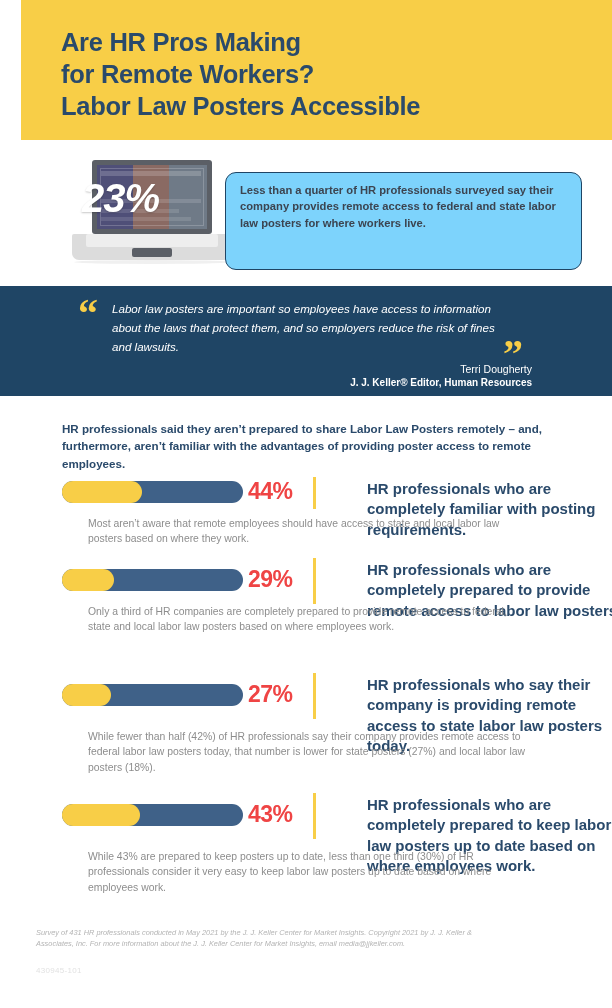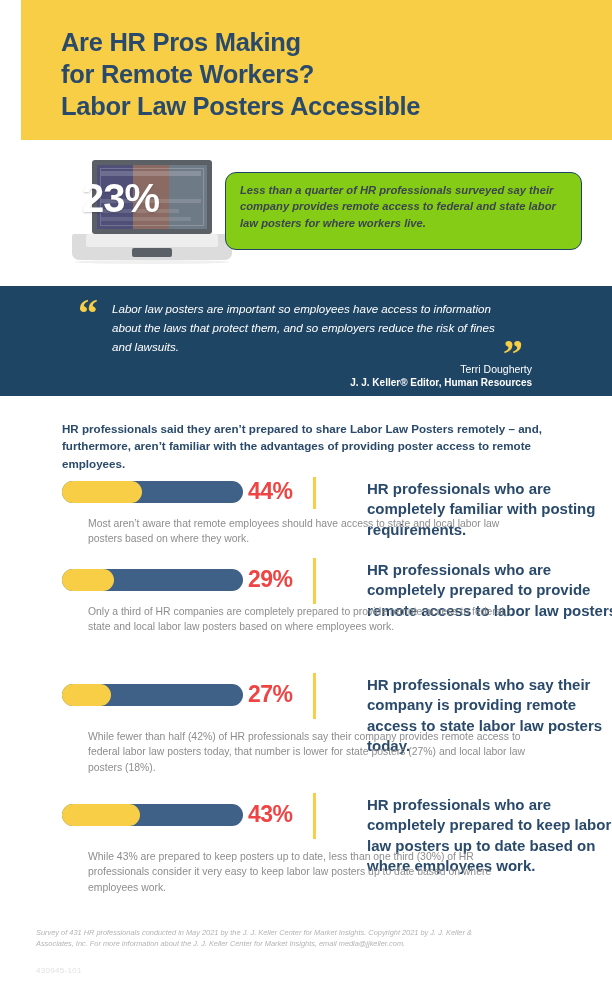--- a/index.html
+++ b/index.html
@@ -59,27 +59,27 @@
   }
   .lap-shadow {
     position: absolute; left: 2px; top: 100px; width: 156px; height: 4px;
     background: #f0f0f0; border-radius: 50%;
   }
   .big-pct {
     position: absolute; left: 82px; top: 176px;
     font-size: 40px; font-weight: bold; color: #ffffff;
     letter-spacing: -1px;
     text-shadow: 0 1px 2px rgba(0,0,0,.22);
+    font-style: italic;
   }
   .callout {
     position: absolute; left: 225px; top: 172px;
-    width: 357px; height: 78px;
+    width: 357px; height: 98px;
     border: 1.6px solid #1F4565; border-radius: 11px;
-    background: #84cc16;
-    font-style: italic;
+    background: #7dd3fc;
   }
   .callout-text {
     position: absolute; left: 14px; top: 9px; width: 330px;
     font-size: 11.2px; font-weight: bold; line-height: 1.46; color: #3c4450;
   }
 
   
   .quote-band {
     position: absolute; left: 0; top: 286px;
     width: 612px; height: 110px; background: #1F4565;

